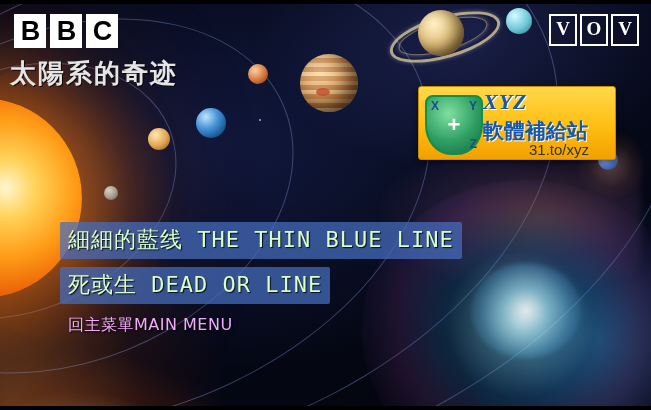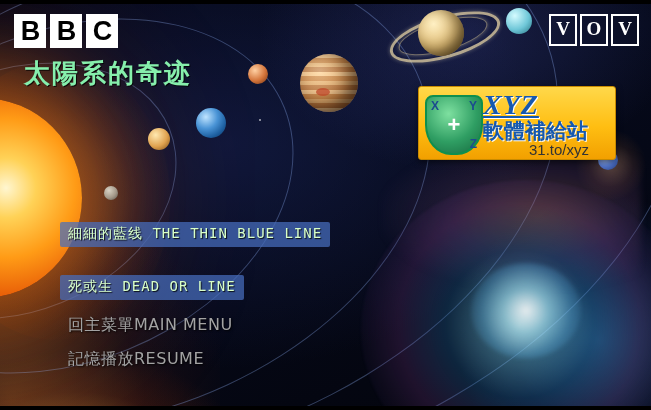--- a/index.html
+++ b/index.html
@@ -173,26 +173,26 @@
     color: #000;
     font-family: "Liberation Sans", sans-serif;
     font-weight: bold;
     font-size: 27px;
     line-height: 34px;
     text-align: center;
     letter-spacing: -1px;
   }
   .bbc-title {
     position: absolute;
-    left: 24px;
+    left: 10px;
     top: 56px;
     font-family: "DejaVu Sans", sans-serif;
     font-size: 26px;
     font-weight: bold;
-    color: #86efac;
+    color: #e5e5e5;
     letter-spacing: 2px;
     text-shadow: 1px 1px 0 rgba(0,0,0,0.8);
     text-align: center;
   }
 
   
   .vov {
     position: absolute;
     right: 12px;
     top: 14px;
@@ -254,27 +254,26 @@
   }
   .xyz-z {
     position: absolute; right: 4px; bottom: 2px;
     color: #1c4b8f; font-size: 12px; font-weight: bold;
   }
   .xyz-title {
     position: absolute;
     left: 64px;
     top: 2px;
     font-family: "Liberation Serif", serif;
-    font-size: 28px;
+    font-size: 22px;
     font-weight: bold;
     font-style: italic;
     color: #1558b0;
     text-shadow: 1px 1px 0 #ffffff;
     letter-spacing: 1px;
-    text-decoration: underline;
   }
   .xyz-sub {
     position: absolute;
     left: 64px;
     top: 30px;
     font-family: Liberation Sans, sans-serif;
     font-size: 21px;
     font-weight: bold;
     color: #1558b0;
     text-shadow: 1px 1px 0 rgba(255,255,255,0.9);
@@ -292,37 +291,37 @@
 
   
   .menu {
     position: absolute;
     left: 60px;
     top: 222px;
     width: 400px;
   }
   .menu-item {
     font-family: "DejaVu Sans Mono", monospace;
-    font-size: 14px;
+    font-size: 22px;
     letter-spacing: 1px;
     color: #e9f4ff;
     padding: 3px 8px 4px 8px;
-    margin-bottom: 28px;
+    margin-bottom: 8px;
     display: inline-block;
     white-space: nowrap;
   }
   .menu-item.highlight {
     background: rgba(70,110,190,0.72);
     color: #d8ffc8;
     text-shadow: 1px 1px 1px rgba(0,0,0,0.85);
     border-radius: 2px;
   }
   .menu-item.plain {
     background: transparent;
-    color: #a3a3a3;
+    color: #f0abfc;
     font-family: "DejaVu Sans", sans-serif;
     font-size: 16px;
     letter-spacing: 0.5px;
     padding-left: 8px;
     margin-bottom: 6px;
     text-shadow: 1px 1px 2px rgba(0,0,0,0.9);
   }
   .menu-bottom {
     position: absolute;
     left: 60px;
@@ -404,20 +403,17 @@
     </div>
     <div>
       <div class="menu-item highlight">死或生 DEAD OR LINE</div>
     </div>
   </div>
 
   <div class="menu-bottom">
     <div>
       <div class="menu-item plain">回主菜單MAIN MENU</div>
     </div>
-    <div>
-      <div class="menu-item plain">記憶播放RESUME</div>
-    </div>
   </div>
 
   <div class="letterbox-top"></div>
   <div class="letterbox-bottom"></div>
 </div>
 
 </body></html>

